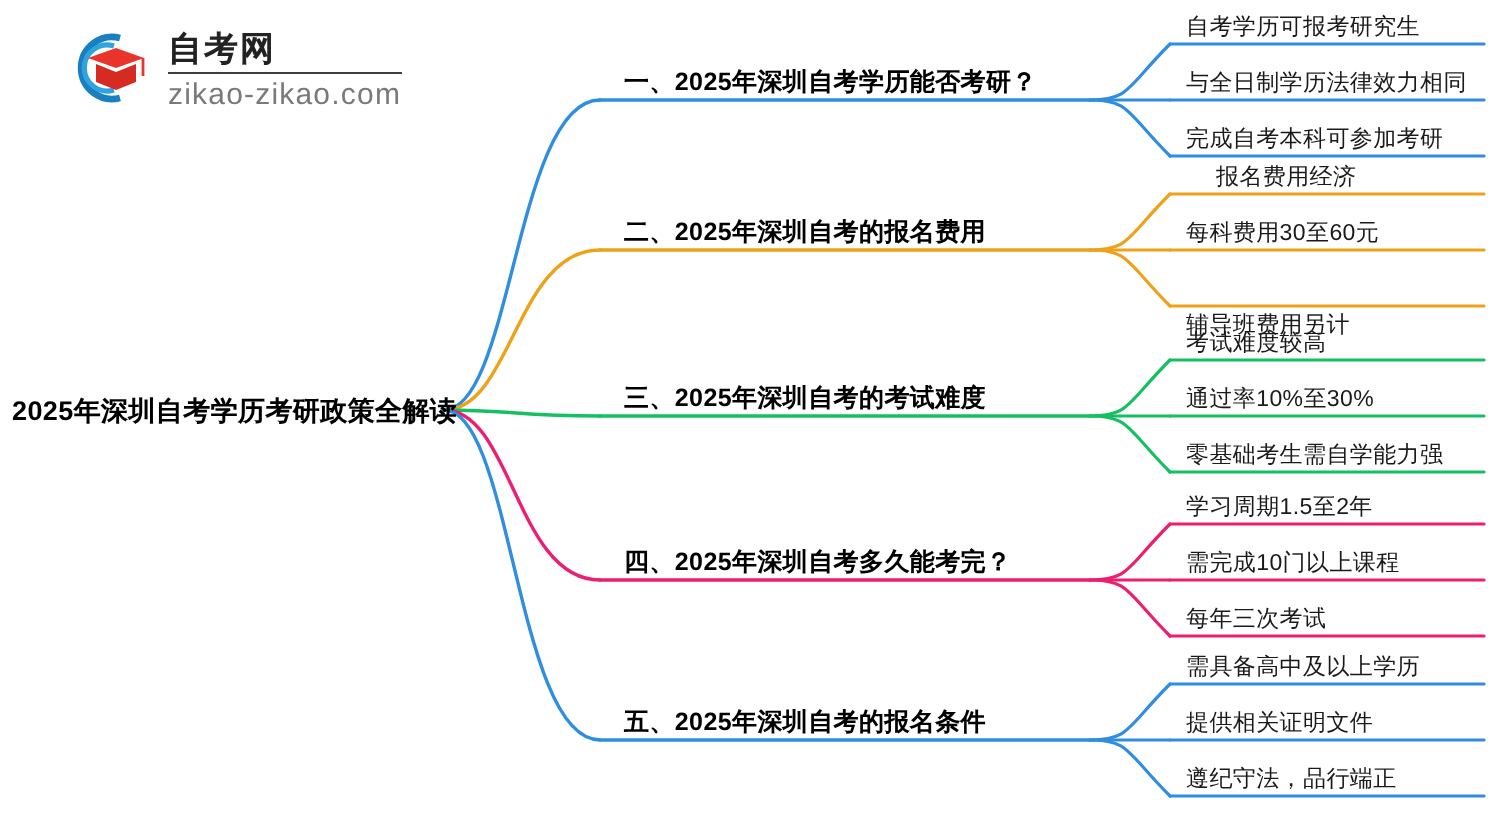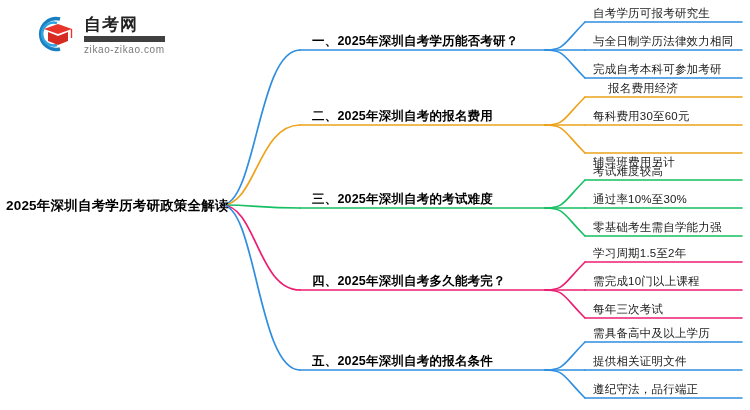--- a/index.html
+++ b/index.html
@@ -31,24 +31,24 @@
     gap: 8px;
   }
   #logo-mark { width: 46px; height: 40px; flex: 0 0 auto; }
   #logo-text { display: flex; flex-direction: column; line-height: 1; padding-top: 2px; }
   #logo-cn {
     font-size: 17px;
     font-weight: bold;
     color: #222222;
     letter-spacing: 1px;
     padding-bottom: 3px;
-    border-bottom: 6px solid #404040;
+    border-bottom: 1px solid #404040;
   }
   #logo-url {
-    font-size: 10px;
+    font-size: 15px;
     color: #7a7a7a;
     letter-spacing: 0.6px;
     padding-top: 3px;
   }
 
   
   #map-svg {
     position: absolute;
     left: 0; top: 0;
     width: 750px; height: 410px;

